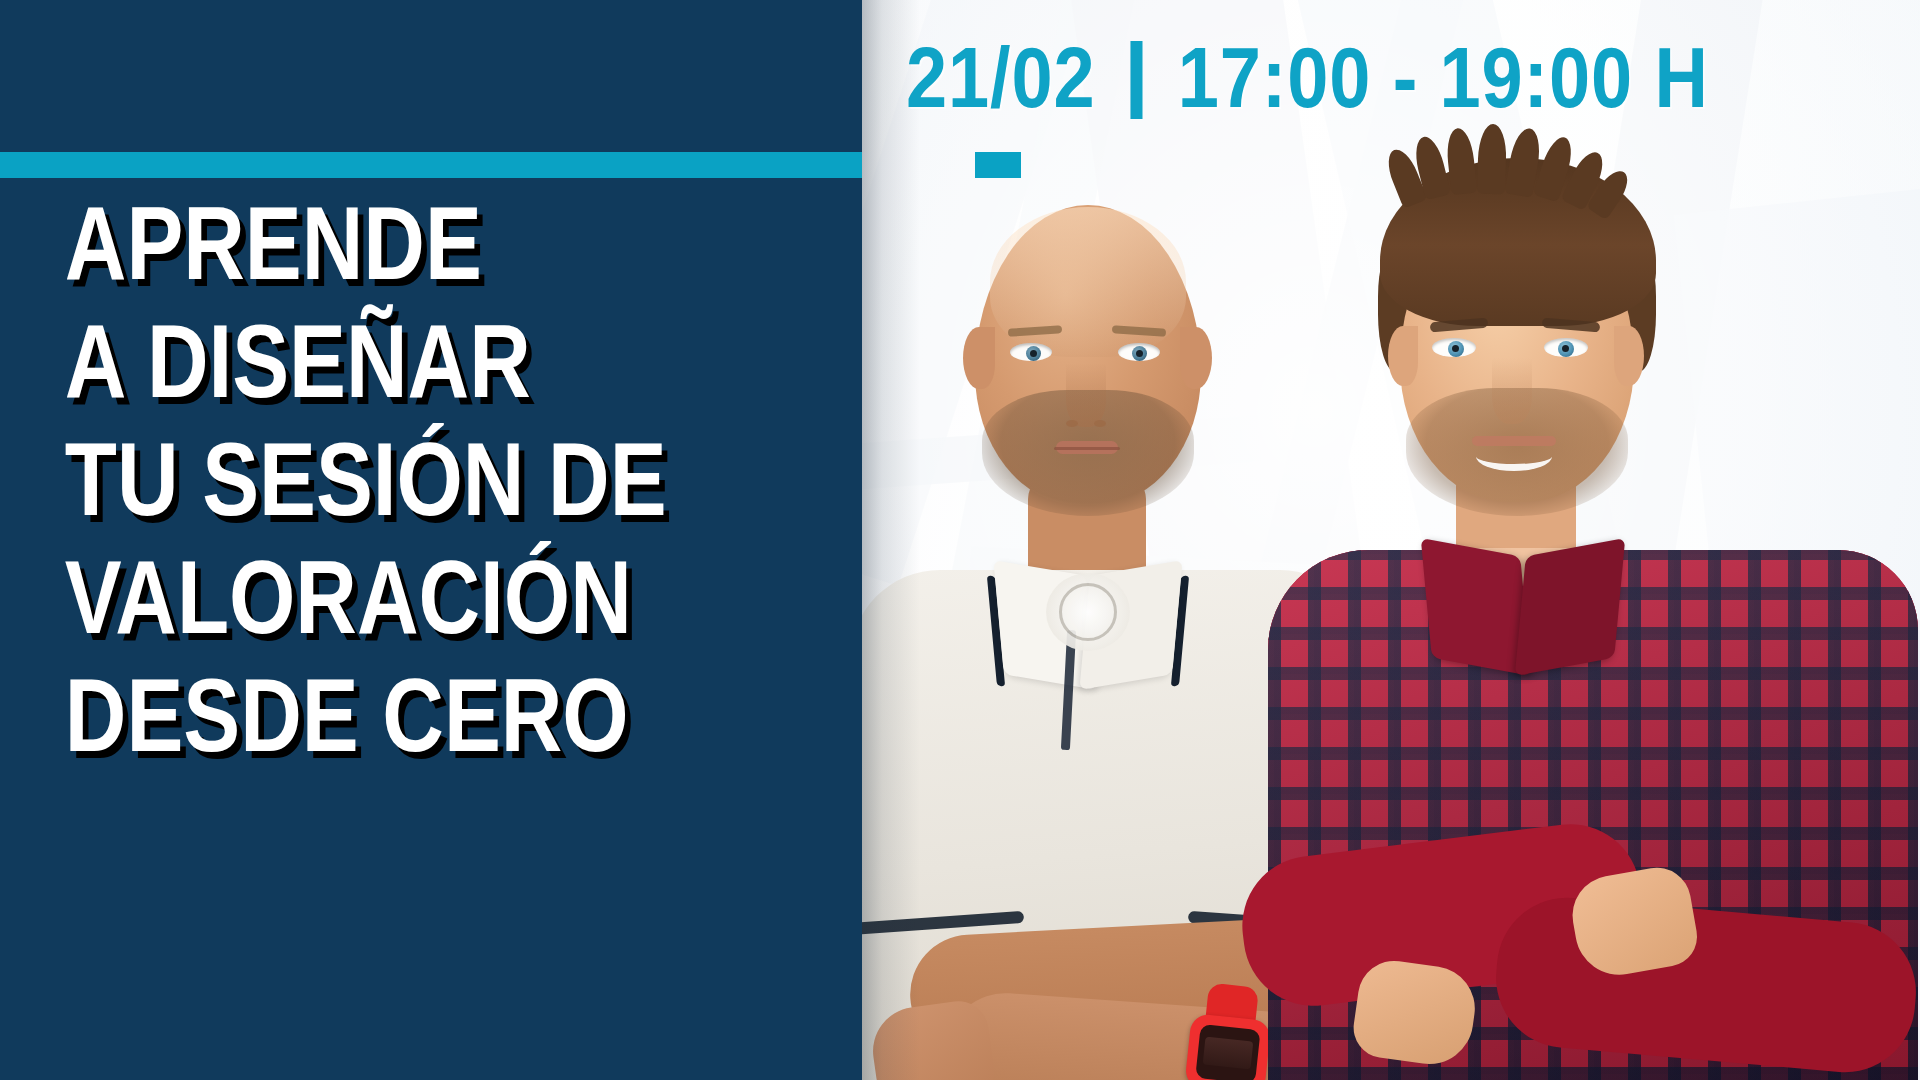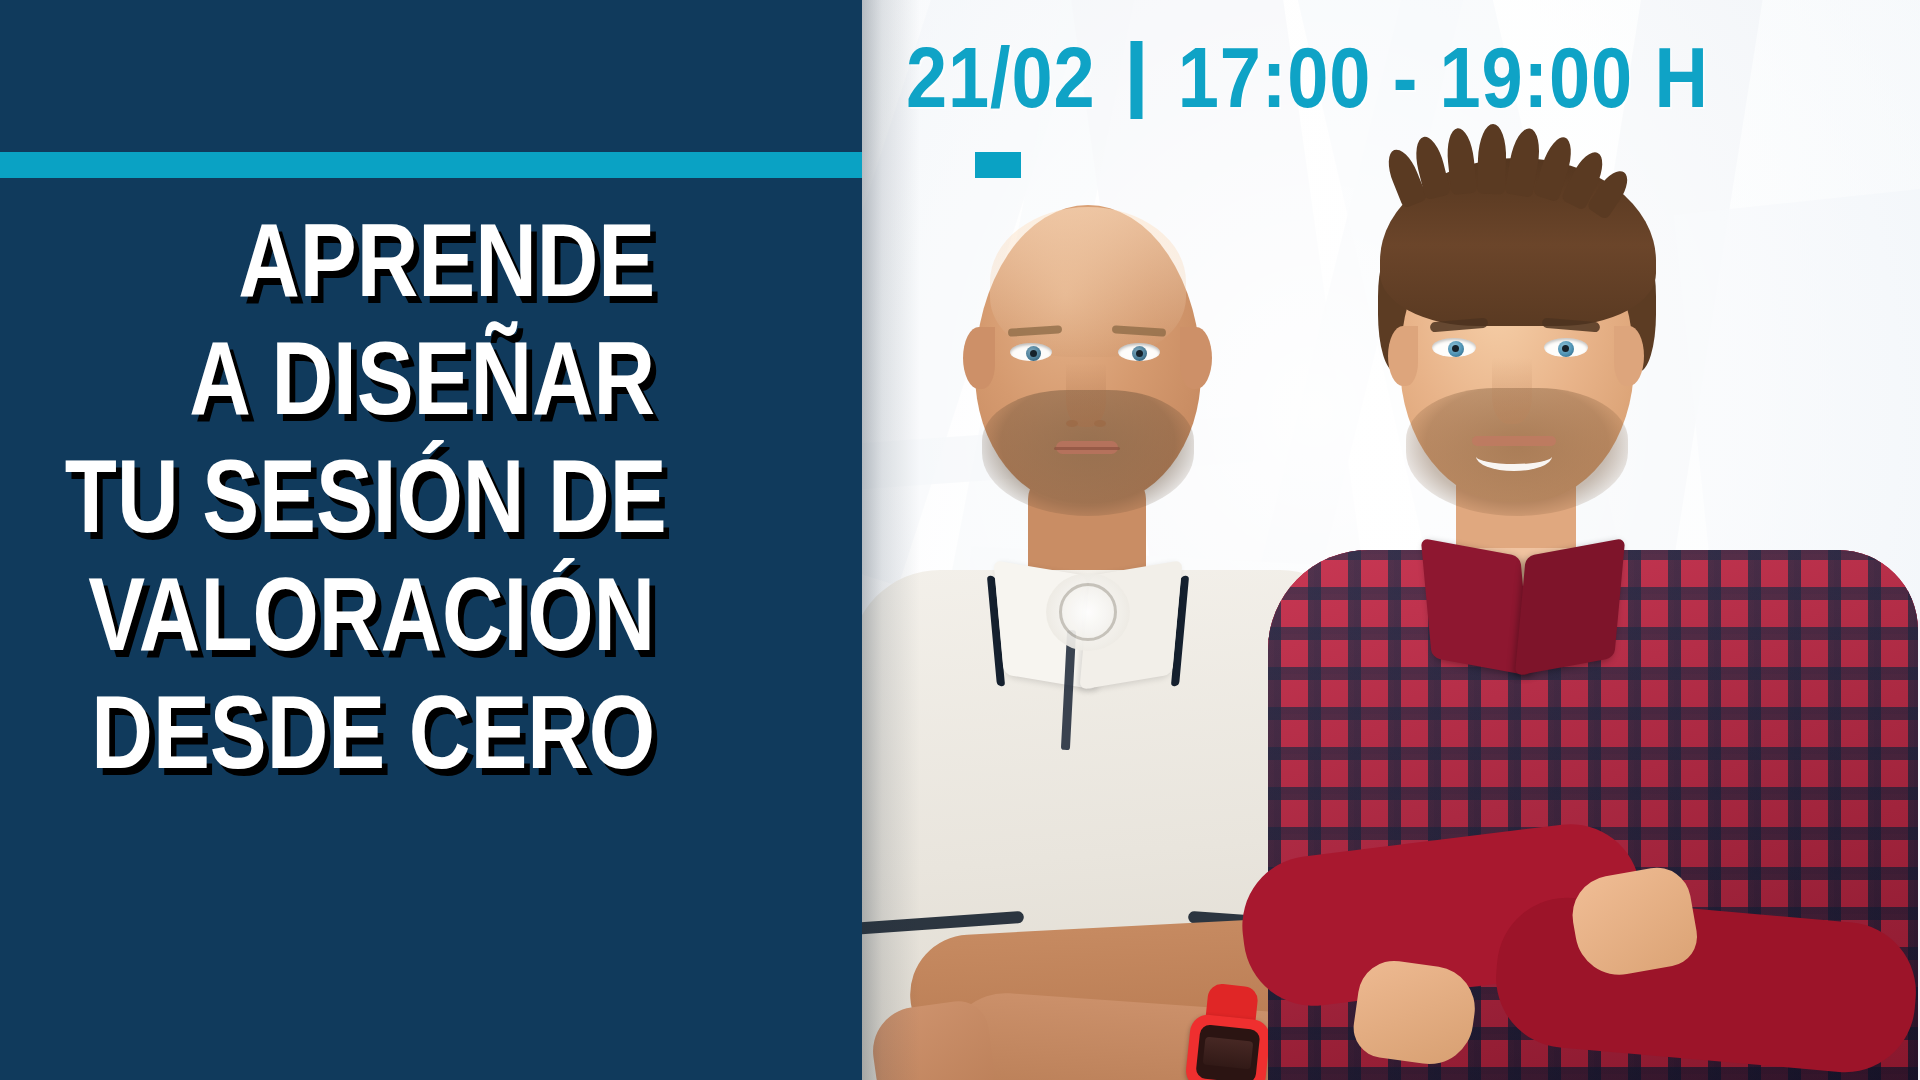--- a/index.html
+++ b/index.html
@@ -160,21 +160,21 @@
                 background:linear-gradient(90deg,rgba(30,45,60,.30) 0%,rgba(30,45,60,.12) 35%,rgba(255,255,255,0) 100%);}
 
   .top-title{position:absolute;left:0;top:24px;width:786px;text-align:center;
              font-family:"Liberation Sans",sans-serif;font-weight:700;font-size:82px;line-height:1;
              letter-spacing:1px;color:#ffffff;transform:scaleX(.80);transform-origin:center top;
              text-shadow:3px 3px 0 rgba(0,0,0,.30);white-space:nowrap;}
 
   .cyan-bar{position:absolute;left:0;top:152px;width:862px;height:26px;background:#0aa2c4;z-index:7;}
   .cyan-tab{position:absolute;left:975px;top:152px;width:46px;height:26px;background:#0aa2c4;z-index:7;}
 
-  .headline{position:absolute;left:0;top:201px;width:720px;text-align:right;z-index:7;}
+  .headline{position:absolute;left:0;top:184px;width:720px;text-align:left;z-index:7;}
   .hl{font-family:"Liberation Sans",sans-serif;font-weight:700;color:#ffffff;
       font-size:104px;line-height:118px;letter-spacing:0px;white-space:nowrap;
       transform:scaleX(.82);transform-origin:center center;
       text-shadow:7px 7px 0 #000000;}
 
   
   .datetime{position:absolute;left:906px;top:34px;z-index:8;
             font-family:"Liberation Sans",sans-serif;font-weight:700;font-size:86px;line-height:1;
             color:#0fa3c6;letter-spacing:1px;white-space:nowrap;transform:scaleX(.86);transform-origin:left top;
             text-shadow:2px 2px 0 rgba(255,255,255,.55);}

